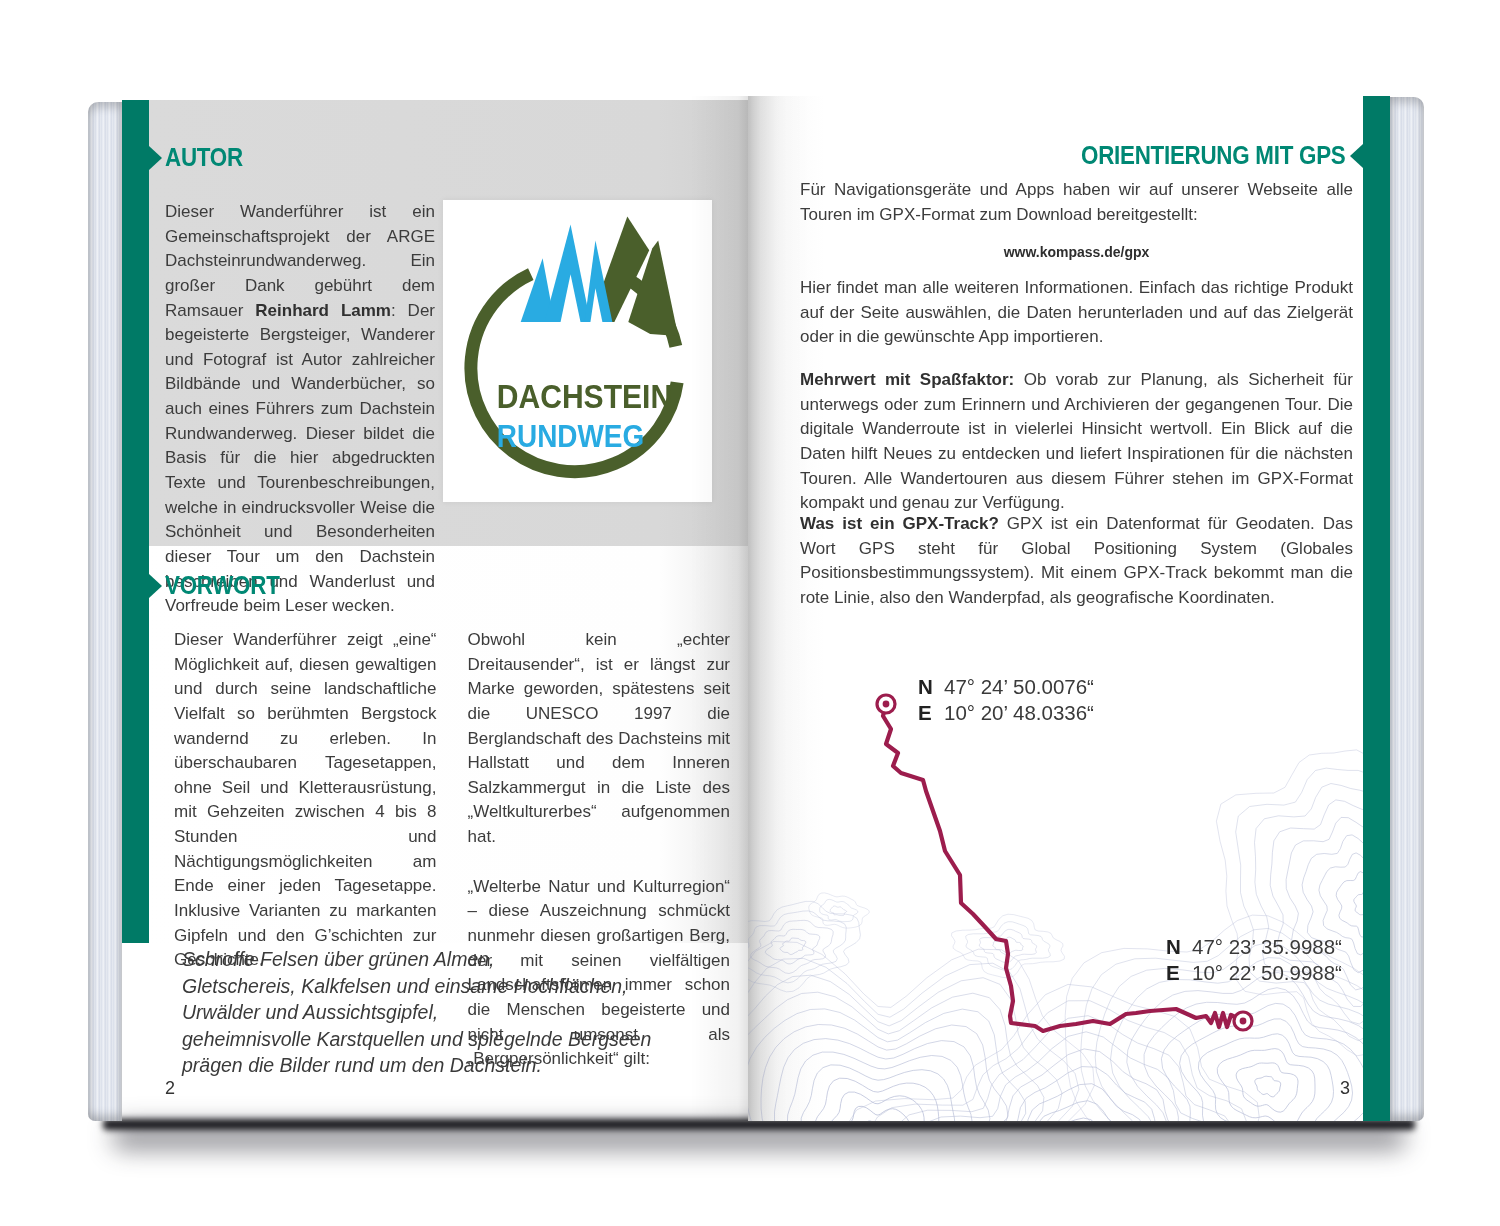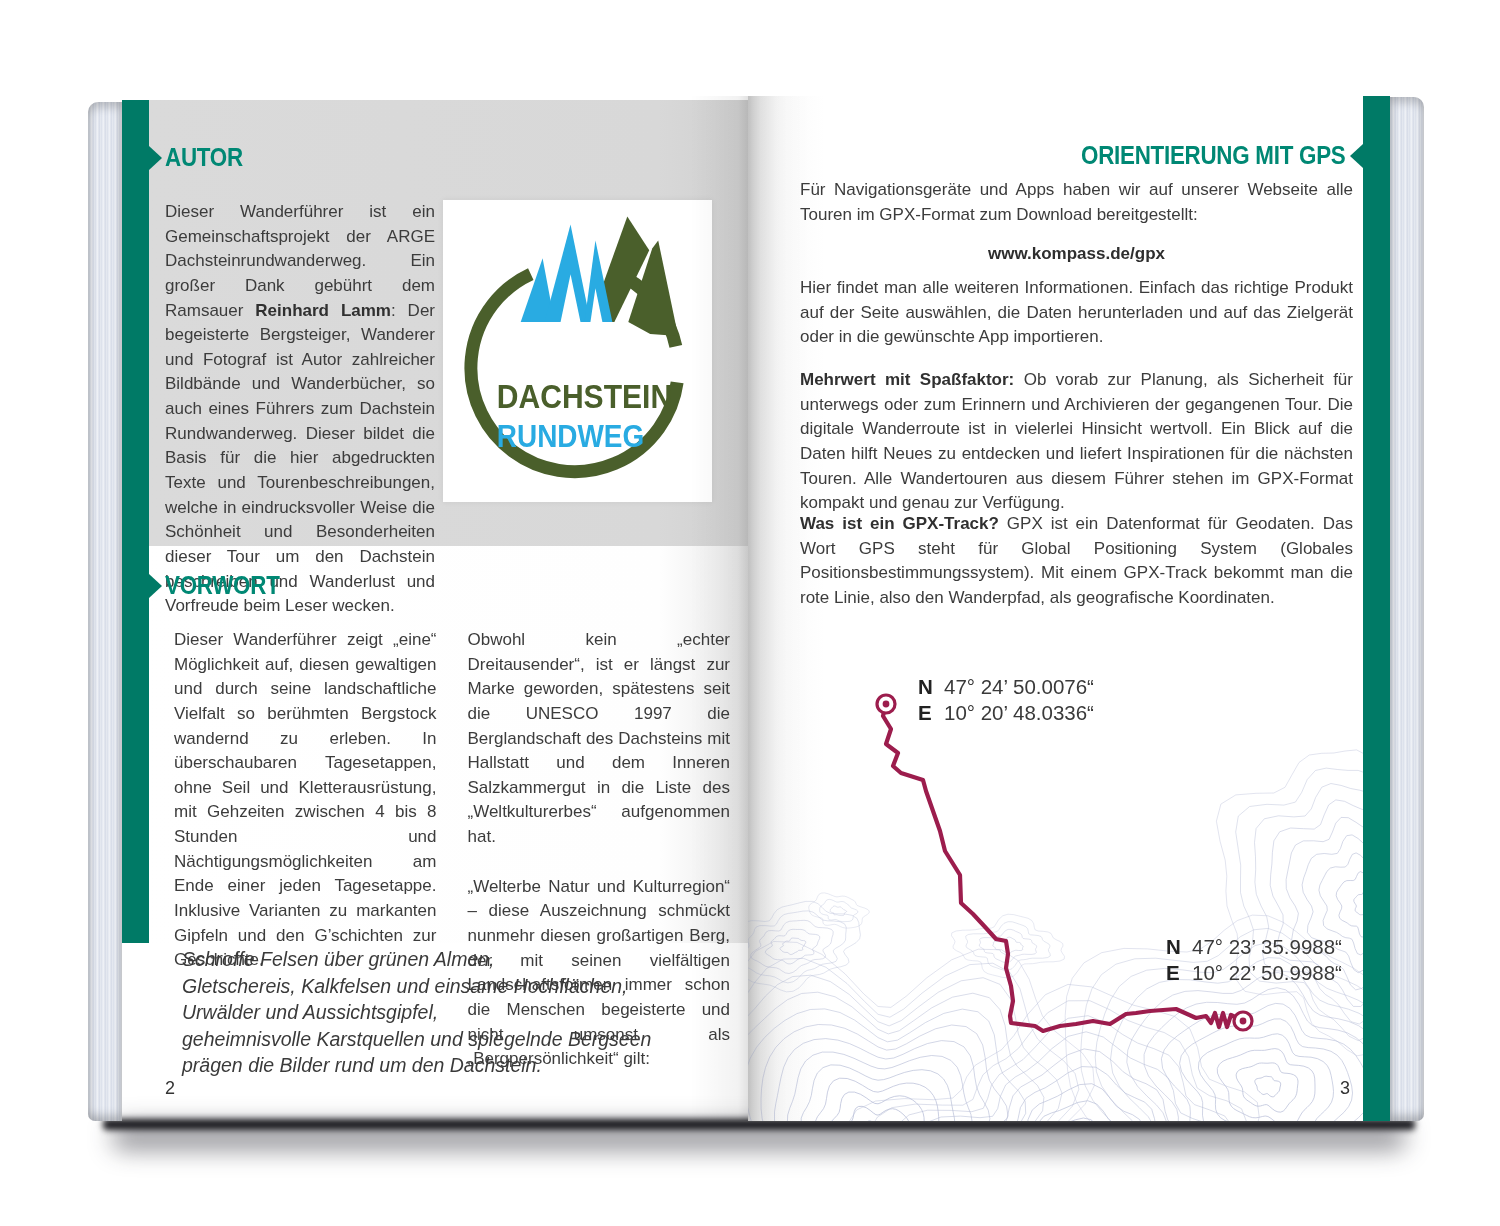--- a/index.html
+++ b/index.html
@@ -64,21 +64,21 @@
   .vorwort-cols .col{width:269px;}
   .vorwort-cols p{margin:0;}
   .vorwort-cols p + p{margin-top:25px;}
   .quote{left:60px;top:846px;width:520px;text-align:left;font-style:italic;font-size:19.5px;line-height:1.36;color:#3a3a3a;}
   .quote span{display:block;}
   .page-number{font-size:18px;color:#333;z-index:8;}
 
   
   .rp-text{left:52px;top:82px;width:553px;}
   .rp-text .para{position:absolute;left:0;width:553px;}
-  .link-line{font-weight:bold;text-align:center;font-size:17px;color:#2e2e2e;width:553px;}
+  .link-line{font-weight:bold;text-align:center;font-size:14px;color:#2e2e2e;width:553px;}
 
   .map-wrap{left:0;top:520px;width:615px;height:505px;}
   .coords{position:absolute;font-size:20.5px;line-height:1.25;color:#3a3a3a;white-space:nowrap;z-index:4;}
   .coords .row{display:flex;}
   .coords .deg-letter{font-weight:bold;color:#222;width:26px;}
 </style>
 </head>
 <body>
 
 <div class="abs book-shadow-soft"></div>

